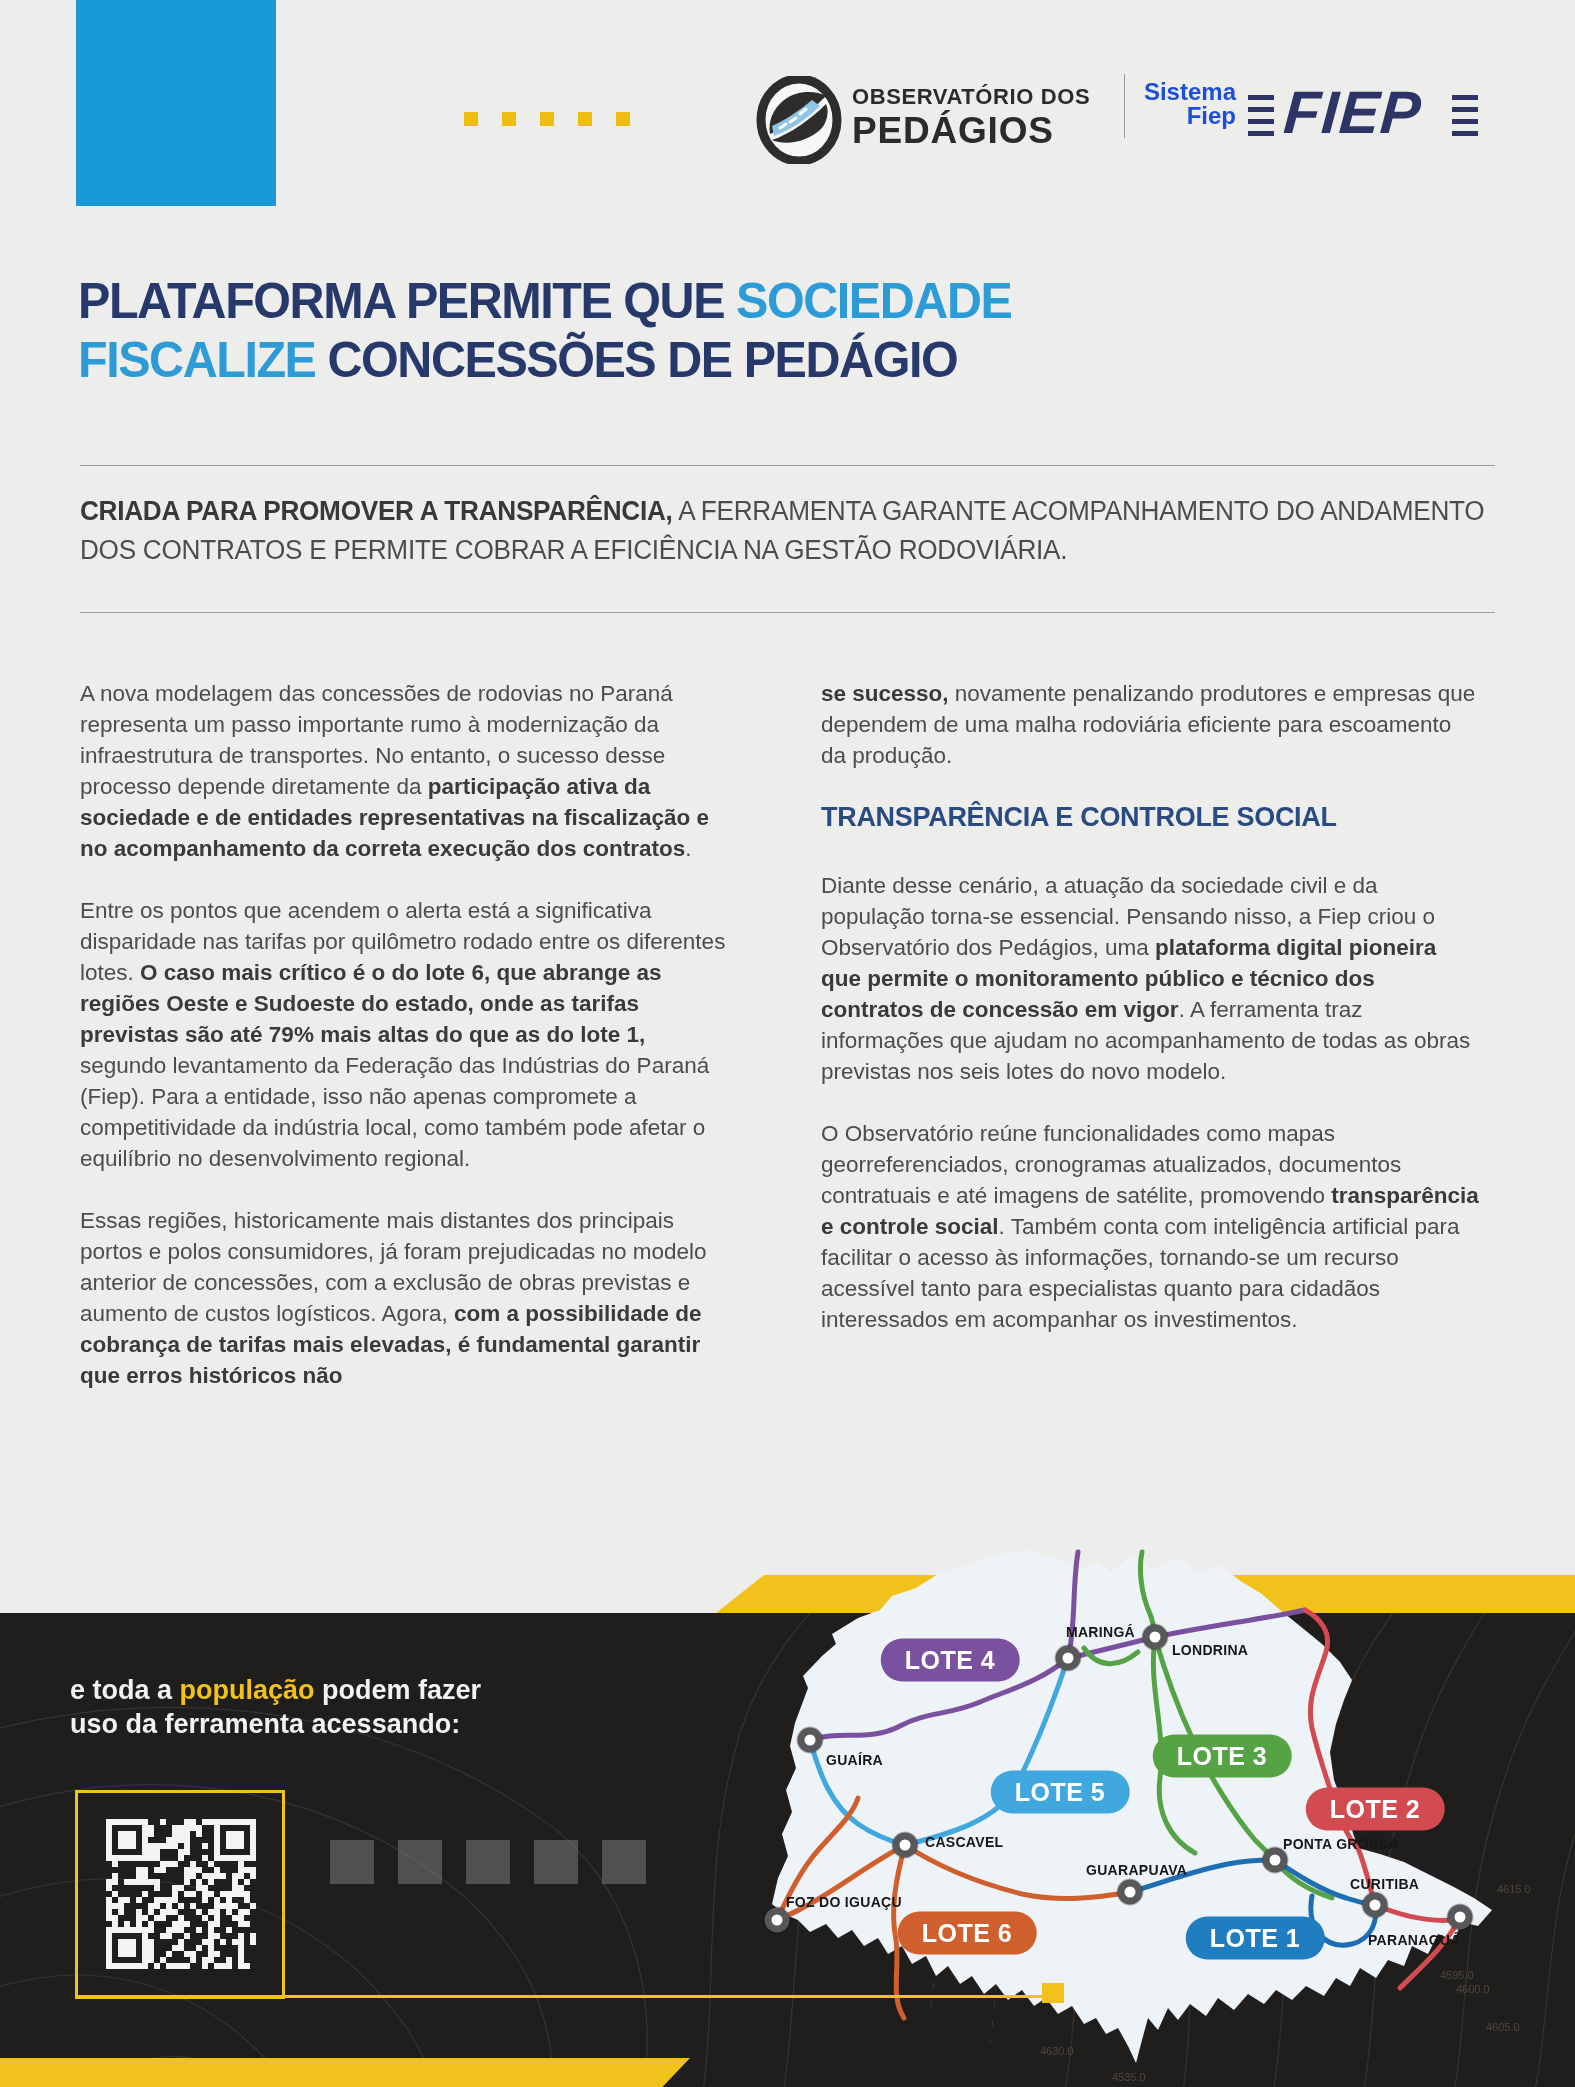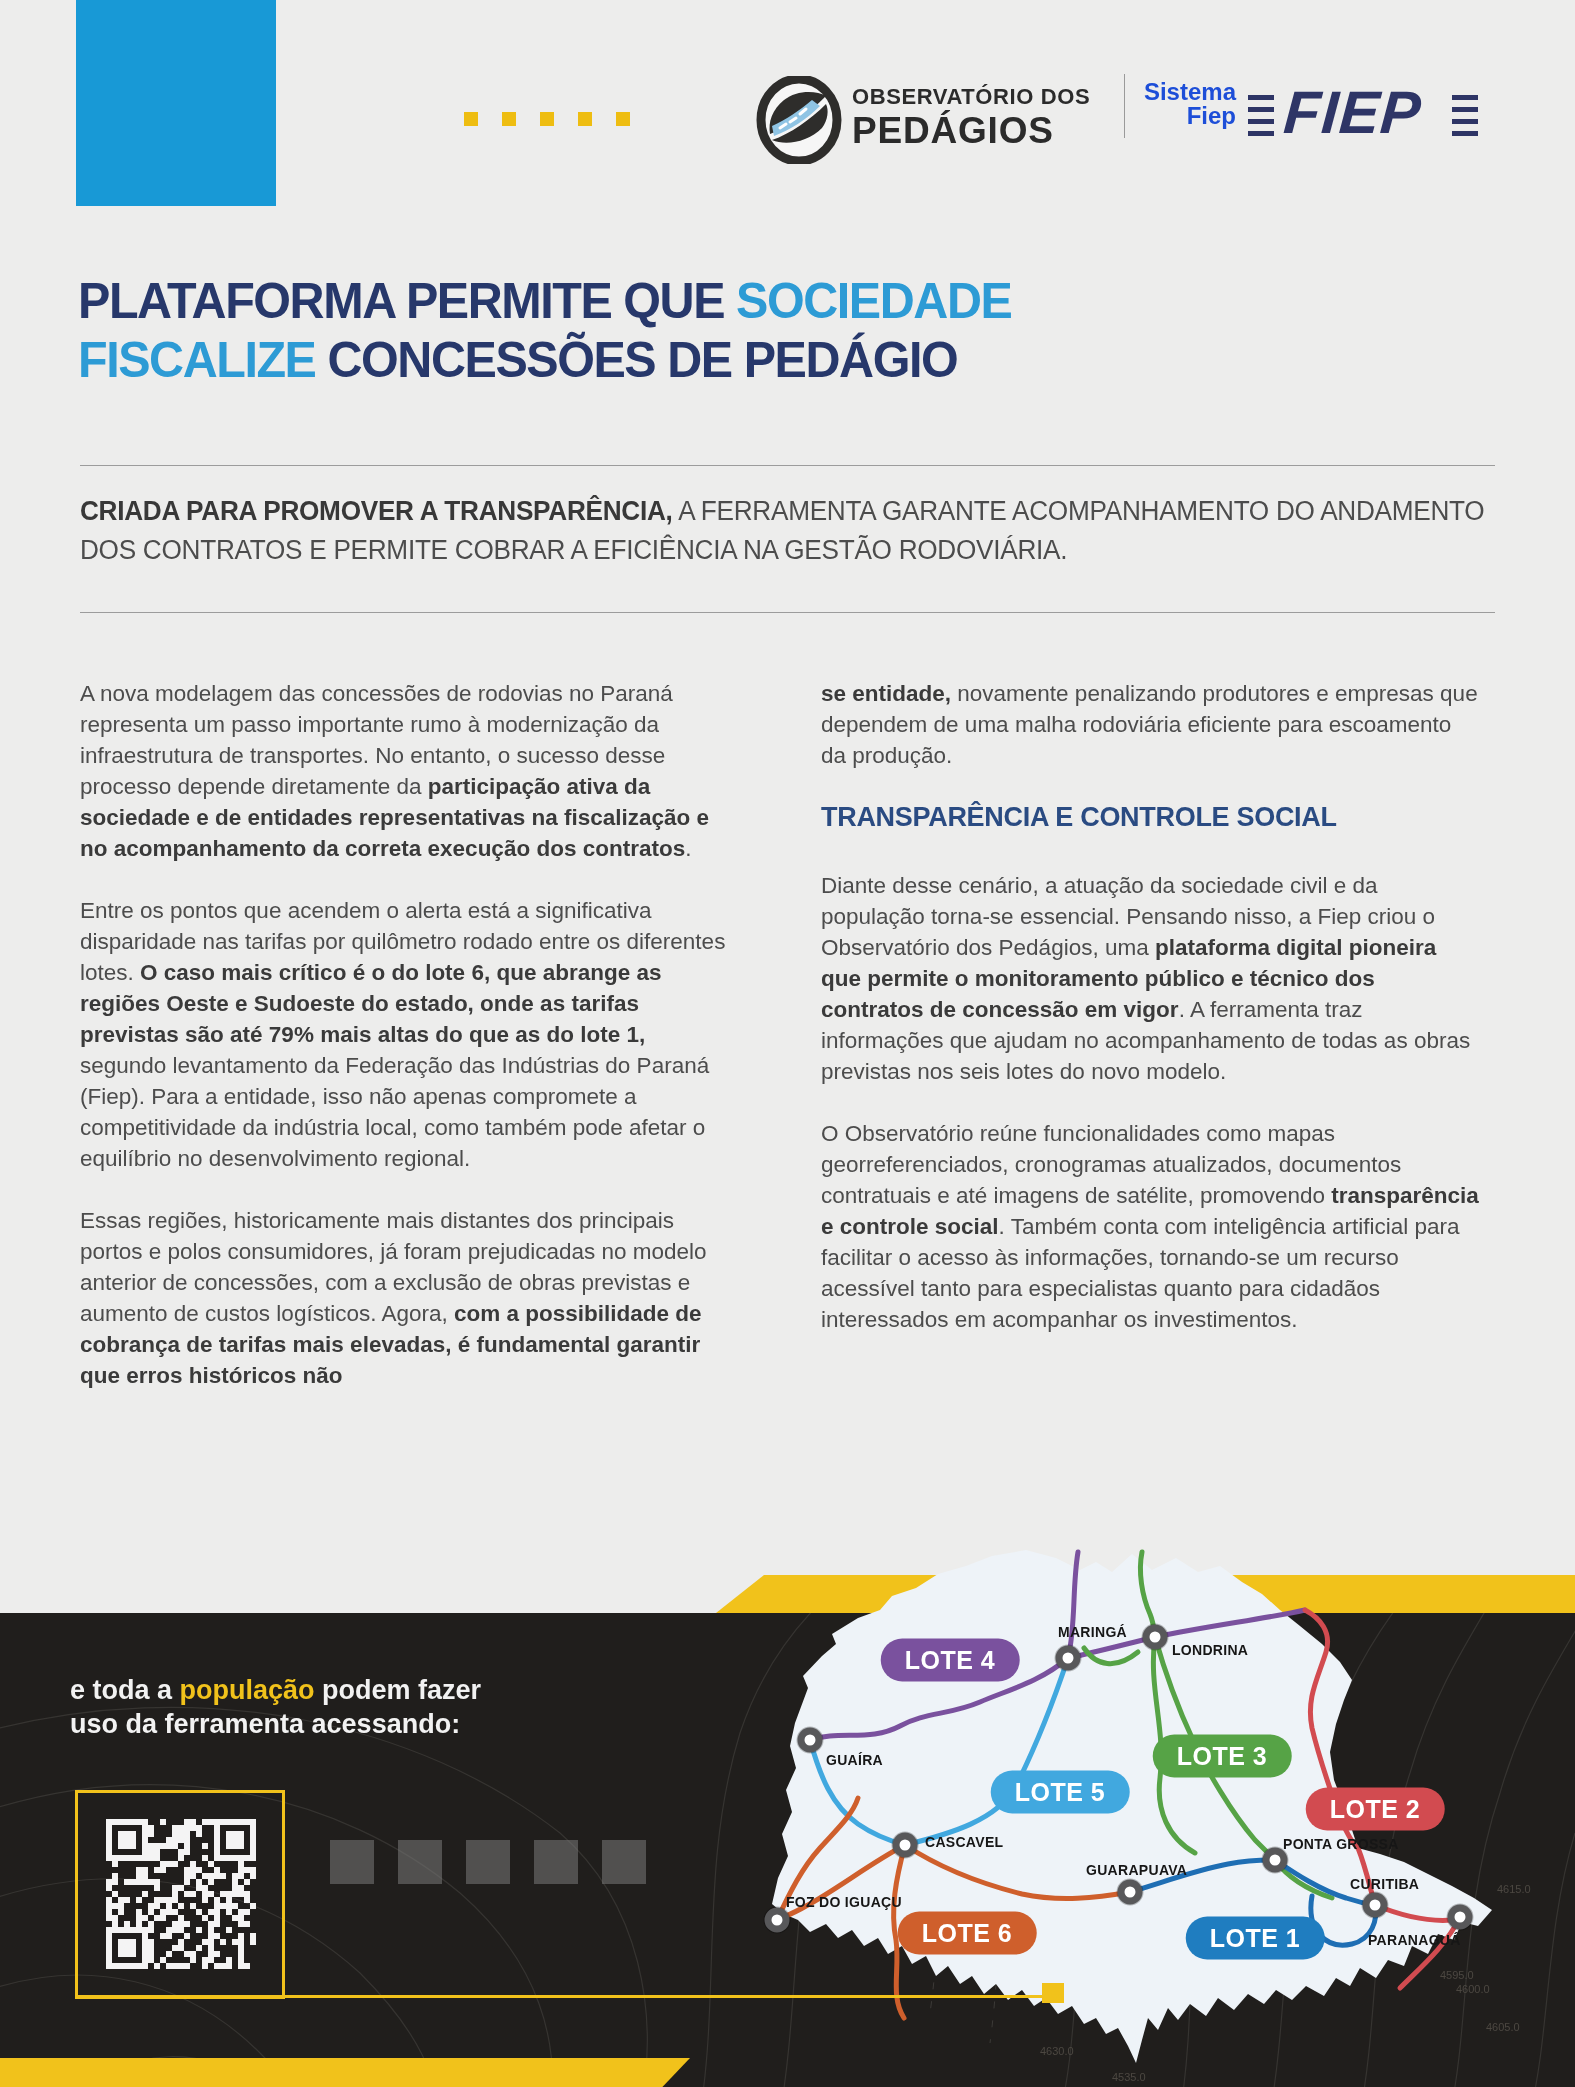--- a/index.html
+++ b/index.html
@@ -127,21 +127,21 @@
   <p class="lede"><span class="seg-b ">CRIADA PARA PROMOVER A TRANSPARÊNCIA,</span><span class=""> A FERRAMENTA GARANTE ACOMPANHAMENTO DO ANDAMENTO DOS CONTRATOS E PERMITE COBRAR A EFICIÊNCIA NA GESTÃO RODOVIÁRIA.</span></p>
   <div class="rule rule2"></div>
 
   <div class="cols">
     <div class="col col-left">
       <p><span class="">A nova modelagem das concessões de rodovias no Paraná representa um passo importante rumo à modernização da infraestrutura de transportes. No entanto, o sucesso desse processo depende diretamente da </span><span class="seg-b ">participação ativa da sociedade e de entidades representativas na fiscalização e no acompanhamento da correta execução dos contratos</span><span class="">.</span></p>
       <p><span class="">Entre os pontos que acendem o alerta está a significativa disparidade nas tarifas por quilômetro rodado entre os diferentes lotes. </span><span class="seg-b ">O caso mais crítico é o do lote 6, que abrange as regiões Oeste e Sudoeste do estado, onde as tarifas previstas são até 79% mais altas do que as do lote 1,</span><span class=""> segundo levantamento da Federação das Indústrias do Paraná (Fiep). Para a entidade, isso não apenas compromete a competitividade da indústria local, como também pode afetar o equilíbrio no desenvolvimento regional.</span></p>
       <p><span class="">Essas regiões, historicamente mais distantes dos principais portos e polos consumidores, já foram prejudicadas no modelo anterior de concessões, com a exclusão de obras previstas e aumento de custos logísticos. Agora, </span><span class="seg-b ">com a possibilidade de cobrança de tarifas mais elevadas, é fundamental garantir que erros históricos não</span></p>
     </div>
     <div class="col col-right">
-      <p class="p1"><span class="seg-b ">se entidade,</span><span class=""> novamente penalizando produtores e empresas que dependem de uma malha rodoviária eficiente para escoamento da produção.</span></p>
+      <p class="p1"><span class="seg-b ">se sucesso,</span><span class=""> novamente penalizando produtores e empresas que dependem de uma malha rodoviária eficiente para escoamento da produção.</span></p>
       <h2 class="subhead">TRANSPARÊNCIA E CONTROLE SOCIAL</h2>
       <p><span class="">Diante desse cenário, a atuação da sociedade civil e da população torna-se essencial. Pensando nisso, a Fiep criou o Observatório dos Pedágios, uma </span><span class="seg-b ">plataforma digital pioneira que permite o monitoramento público e técnico dos contratos de concessão em vigor</span><span class="">. A ferramenta traz informações que ajudam no acompanhamento de todas as obras previstas nos seis lotes do novo modelo.</span></p>
       <p><span class="">O Observatório reúne funcionalidades como mapas georreferenciados, cronogramas atualizados, documentos contratuais e até imagens de satélite, promovendo </span><span class="seg-b ">transparência e controle social</span><span class="">. Também conta com inteligência artificial para facilitar o acesso às informações, tornando-se um recurso acessível tanto para especialistas quanto para cidadãos interessados em acompanhar os investimentos.</span></p>
     </div>
   </div>
 
   <div class="yellow-band"></div>
 
   <section class="dark">
     <svg class="contours" width="1575" height="474" viewBox="0 0 1575 474">
@@ -559,21 +559,21 @@
       </g>
     </svg>
 
   <div class="badge" style="left: 210px; top: 112px; background: rgb(122, 81, 158);">LOTE 4</div>
       <div class="badge" style="left: 482px; top: 208px; background: rgb(86, 163, 70);">LOTE 3</div>
       <div class="badge" style="left: 320px; top: 244px; background: rgb(65, 168, 223);">LOTE 5</div>
       <div class="badge" style="left: 635px; top: 261px; background: rgb(210, 75, 80);">LOTE 2</div>
       <div class="badge" style="left: 227px; top: 385px; background: rgb(207, 95, 44);">LOTE 6</div>
       <div class="badge" style="left: 515px; top: 390px; background: rgb(31, 125, 192);">LOTE 1</div>
       <div class="marker" style="left: 328px; top: 110px;"></div>
-      <div class="city-label" style="left: 318px; top: 76px;">MARINGÁ</div>
+      <div class="city-label" style="left: 326px; top: 76px;">MARINGÁ</div>
       <div class="marker" style="left: 415px; top: 89px;"></div>
       <div class="city-label" style="left: 432px; top: 94px;">LONDRINA</div>
       <div class="marker" style="left: 70px; top: 192px;"></div>
       <div class="city-label" style="left: 86px; top: 204px;">GUAÍRA</div>
       <div class="marker" style="left: 165px; top: 297px;"></div>
       <div class="city-label" style="left: 185px; top: 286px;">CASCAVEL</div>
       <div class="marker" style="left: 37px; top: 372px;"></div>
       <div class="city-label" style="left: 46px; top: 346px;">FOZ DO IGUAÇU</div>
       <div class="marker" style="left: 390px; top: 344px;"></div>
       <div class="city-label" style="left: 346px; top: 314px;">GUARAPUAVA</div>

